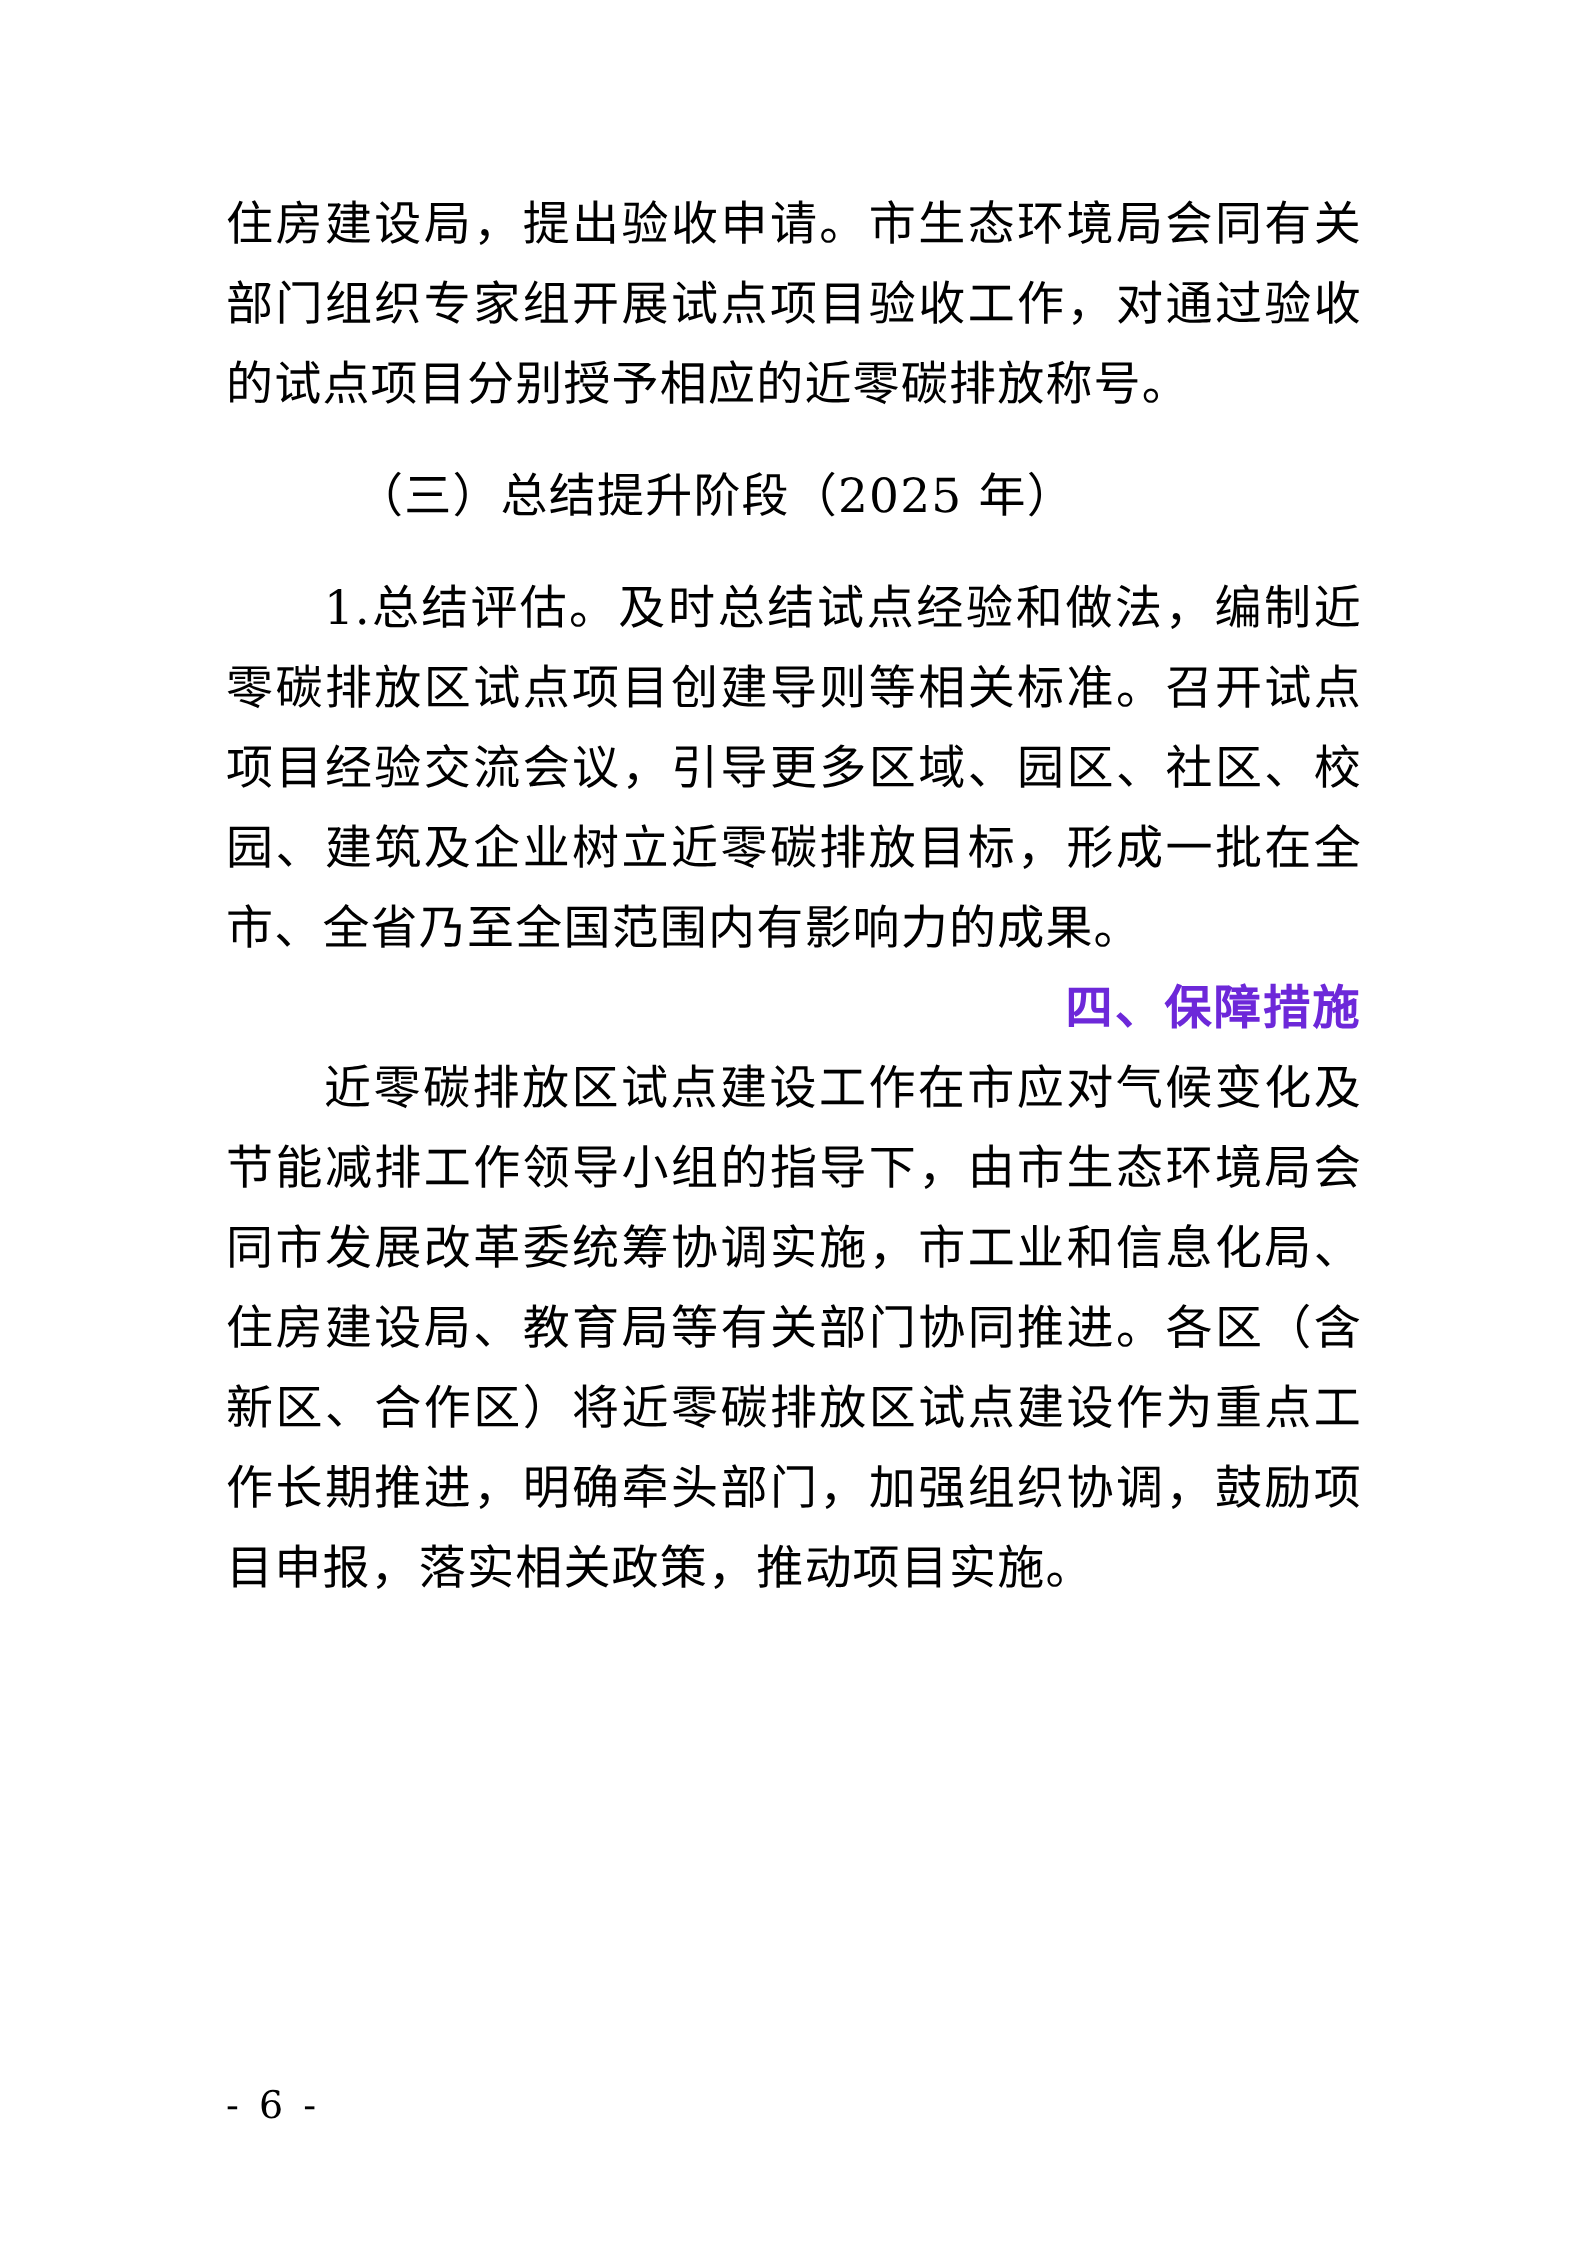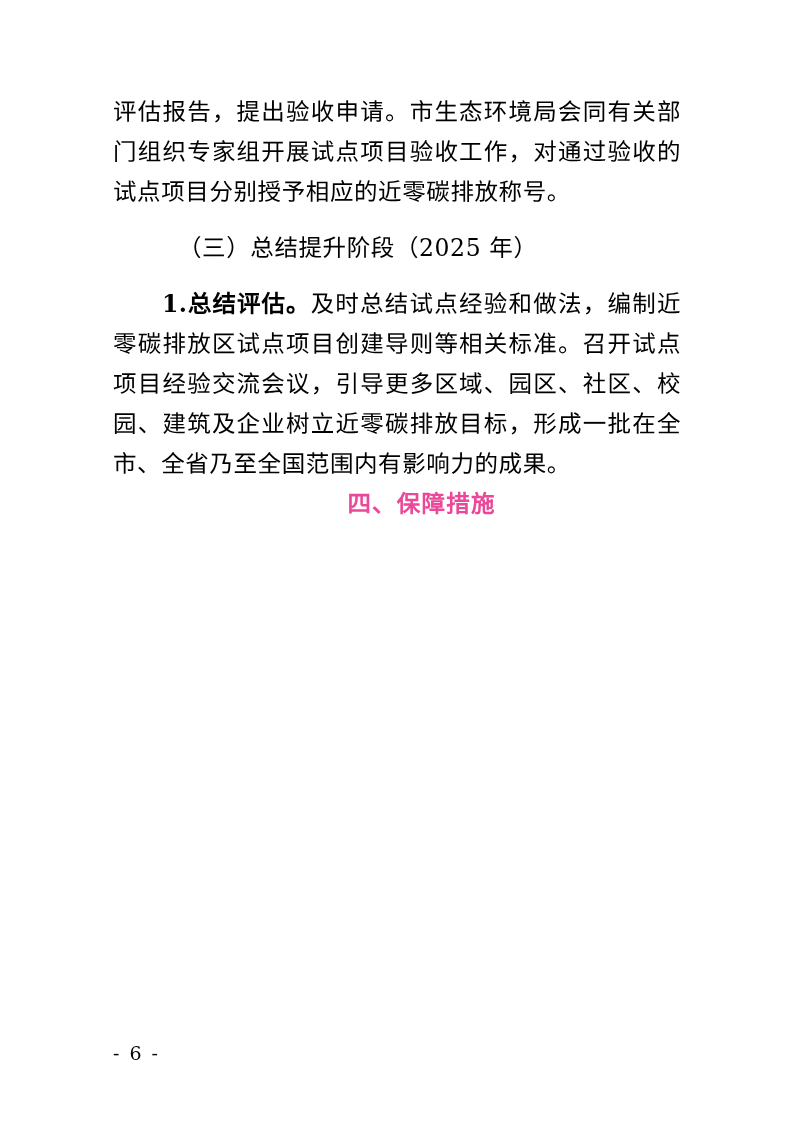--- a/index.html
+++ b/index.html
@@ -73,27 +73,27 @@
 
   
   .sectionhead {
     margin: 0;
     font-family: "DejaVu Sans", "Liberation Sans", sans-serif;
     font-size: 23.5px;
     font-weight: bold;
     line-height: 40px;
     text-indent: 49px;
     letter-spacing: 1.2px;
-    text-align: center;
-    color: #ec4899;
+    text-align: right;
+    color: #6d28d9;
   }
 
   
   .runin {
-    font-weight: bold;
+    font-weight: normal;
     letter-spacing: 0.4px;
   }
 
   
   .footer {
     position: absolute;
     left: 113px;
     top: 1038px;
     width: 568px;
     height: 30px;
@@ -105,28 +105,29 @@
     text-align: left;
   }
 </style>
 </head>
 <body>
 
 <div class="page">
 
   <div class="textblock">
 
-    <p class="p indent0">评估报告，提出验收申请。市生态环境局会同有关部门组织专家组开展试点项目验收工作，对通过验收的试点项目分别授予相应的近零碳排放称号。</p>
+    <p class="p indent0">住房建设局，提出验收申请。市生态环境局会同有关部门组织专家组开展试点项目验收工作，对通过验收的试点项目分别授予相应的近零碳排放称号。</p>
 
     <p class="subhead">（三）总结提升阶段（2025 年）</p>
 
     <p class="p indent2"><span class="runin">1.总结评估。</span><span>及时总结试点经验和做法，编制近零碳排放区试点项目创建导则等相关标准。召开试点项目经验交流会议，引导更多区域、园区、社区、校园、建筑及企业树立近零碳排放目标，形成一批在全市、全省乃至全国范围内有影响力的成果。</span></p>
 
 
     <p class="sectionhead">四、保障措施</p>
 
 
+    <p class="p indent2">近零碳排放区试点建设工作在市应对气候变化及节能减排工作领导小组的指导下，由市生态环境局会同市发展改革委统筹协调实施，市工业和信息化局、住房建设局、教育局等有关部门协同推进。各区（含新区、合作区）将近零碳排放区试点建设作为重点工作长期推进，明确牵头部门，加强组织协调，鼓励项目申报，落实相关政策，推动项目实施。</p>
 
   </div>
 
   <div class="footer">- 6 -</div>
 
 </div>
 
 </body></html>

